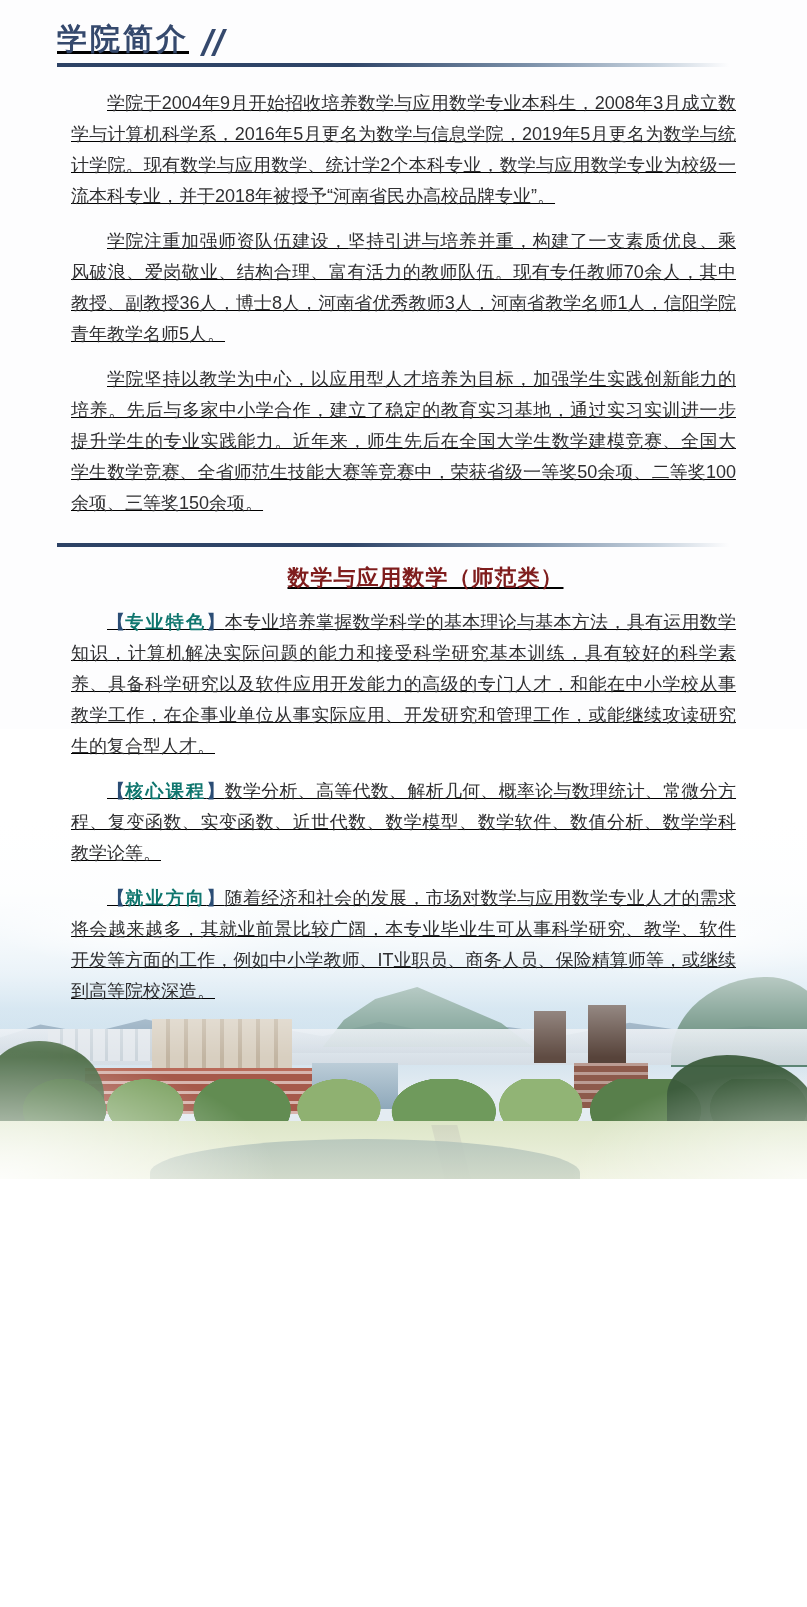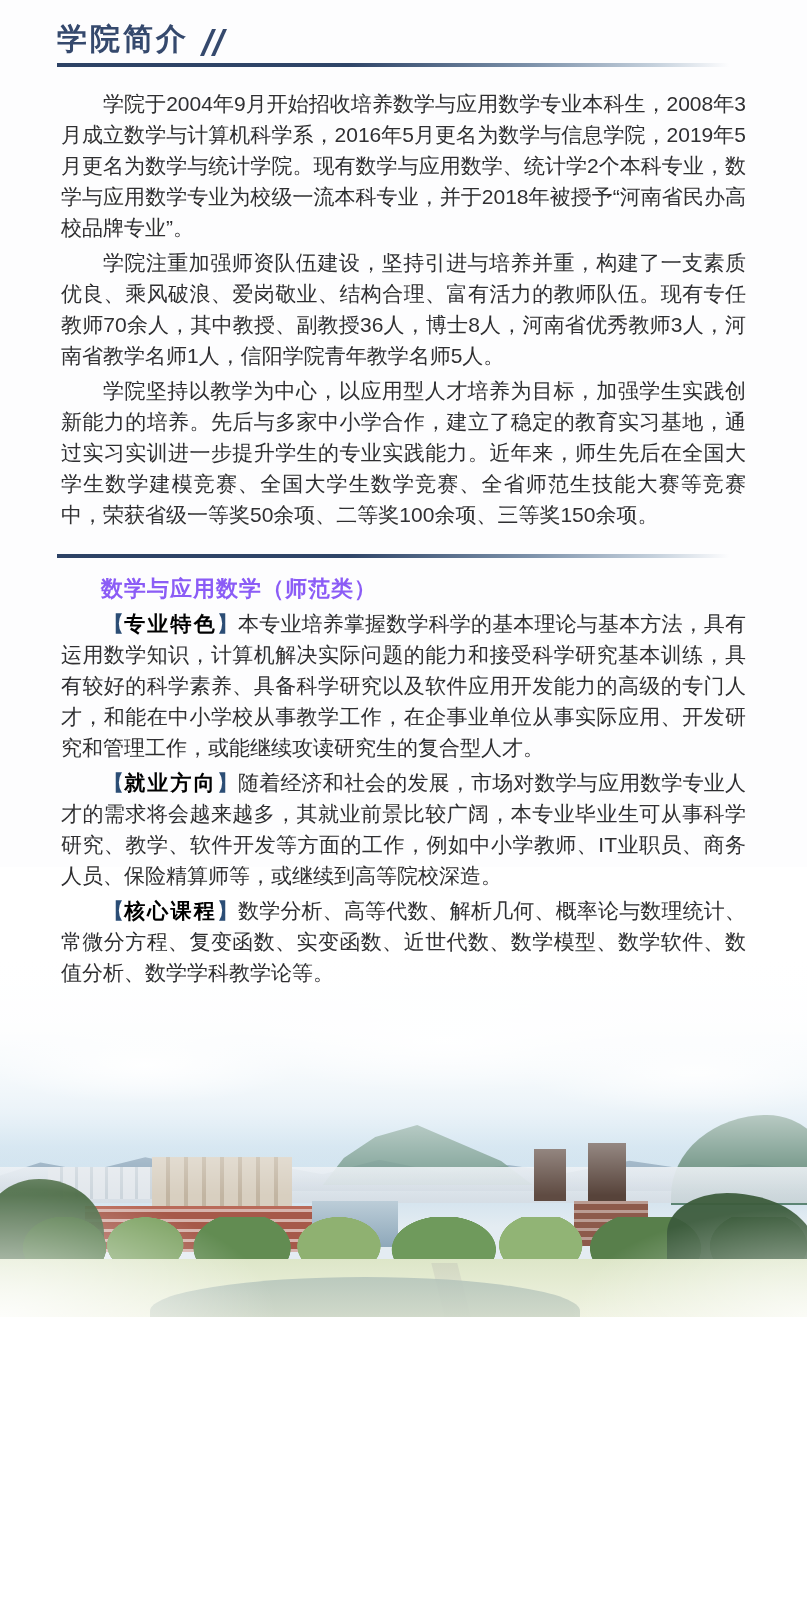--- a/index.html
+++ b/index.html
@@ -1,19 +1,20 @@
 <!DOCTYPE html>
 <html><head>
 <meta charset="utf-8">
 <style>
   html,body{margin:0;padding:0;background:#ffffff;}
   .page{
-    position:relative;width:807px;height:1317px;margin:0 auto;
+    position:relative;width:807px;height:1179px;margin:0 auto;
     background:#fdfdfe;overflow:hidden;
     font-family:"Liberation Sans","DejaVu Sans",sans-serif;
+    text-decoration:underline;
   }
 
   
   .photo{position:absolute;left:0;bottom:0;width:807px;height:450px;}
   .photo *{position:absolute;}
   .sky{inset:0;background:linear-gradient(to bottom,#ffffff 0%,#eef4f9 22%,#d6e7f2 48%,#c3dbeb 62%,#cfe1ed 72%,#e4ecf2 80%);}
   .clouds{top:110px;left:0;right:0;height:160px;
     background:
       radial-gradient(ellipse 220px 55px at 18% 55%,rgba(255,255,255,.95),transparent 70%),
       radial-gradient(ellipse 280px 70px at 55% 40%,rgba(255,255,255,.9),transparent 72%),
@@ -72,30 +73,30 @@
     display:flex;align-items:flex-end;
   }
   .slashes{display:inline-block;position:relative;width:30px;height:27px;margin-left:8px;}
   .slashes i{position:absolute;top:0;width:4px;height:27px;background:#35496d;transform:skewX(-24deg);}
   .slashes i.s1{left:9px;}
   .slashes i.s2{left:20px;}
   .rule{height:4px;margin-top:7px;border:0;
     background:linear-gradient(to right,#2d4265 0%,#2f4568 42%,#7b90a9 68%,#c4d0dc 86%,rgba(238,242,246,0) 97%);}
   .paras{margin-top:21px;}
   .paras p, .labeled{
-    margin:4px;font-size:21px;line-height:31px;color:#2f2f31;font-weight:500;
+    margin:14px;font-size:18px;line-height:31px;color:#2f2f31;font-weight:500;
     text-align:justify;text-indent:2em;
   }
   .sec-head.second{margin-top:24px;}
   .major-name{
     margin:15px 0 3px 0;font-size:22px;line-height:31px;font-weight:700;
-    color:#8b5cf6;text-indent:2em;letter-spacing:1px;
+    color:#7f1d1d;text-indent:2em;letter-spacing:1px;text-align:center;
   }
   .labeled .bk{color:#2b4d75;font-weight:700;}
-  .labeled .lbl{color:#000000;font-weight:700;letter-spacing:2px;}
+  .labeled .lbl{color:#0f766e;font-weight:700;letter-spacing:2px;}
 </style>
 </head>
 <body>
 
 <div class="page">
 
   <div class="photo">
     <div class="sky"></div>
     <div class="clouds"></div>
     <div class="mountains"></div>
@@ -143,22 +144,22 @@
       <div class="rule"></div>
     </header>
 
     <p class="major-name">数学与应用数学（师范类）</p>
 
     <p class="labeled">
       <span class="bk">【</span><span class="lbl">专业特色</span><span class="bk">】</span><span class="txt">本专业培养掌握数学科学的基本理论与基本方法，具有运用数学知识，计算机解决实际问题的能力和接受科学研究基本训练，具有较好的科学素养、具备科学研究以及软件应用开发能力的高级的专门人才，和能在中小学校从事教学工作，在企事业单位从事实际应用、开发研究和管理工作，或能继续攻读研究生的复合型人才。</span>
     </p>
 
     <p class="labeled">
-      <span class="bk">【</span><span class="lbl">就业方向</span><span class="bk">】</span><span class="txt">随着经济和社会的发展，市场对数学与应用数学专业人才的需求将会越来越多，其就业前景比较广阔，本专业毕业生可从事科学研究、教学、软件开发等方面的工作，例如中小学教师、IT业职员、商务人员、保险精算师等，或继续到高等院校深造。</span>
+      <span class="bk">【</span><span class="lbl">核心课程</span><span class="bk">】</span><span class="txt">数学分析、高等代数、解析几何、概率论与数理统计、常微分方程、复变函数、实变函数、近世代数、数学模型、数学软件、数值分析、数学学科教学论等。</span>
     </p>
 
     <p class="labeled">
-      <span class="bk">【</span><span class="lbl">核心课程</span><span class="bk">】</span><span class="txt">数学分析、高等代数、解析几何、概率论与数理统计、常微分方程、复变函数、实变函数、近世代数、数学模型、数学软件、数值分析、数学学科教学论等。</span>
+      <span class="bk">【</span><span class="lbl">就业方向</span><span class="bk">】</span><span class="txt">随着经济和社会的发展，市场对数学与应用数学专业人才的需求将会越来越多，其就业前景比较广阔，本专业毕业生可从事科学研究、教学、软件开发等方面的工作，例如中小学教师、IT业职员、商务人员、保险精算师等，或继续到高等院校深造。</span>
     </p>
 
 
   </div>
 </div>
 
 </body></html>

